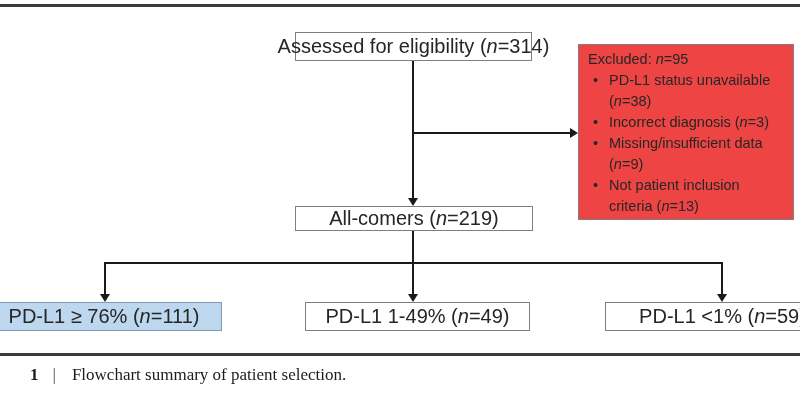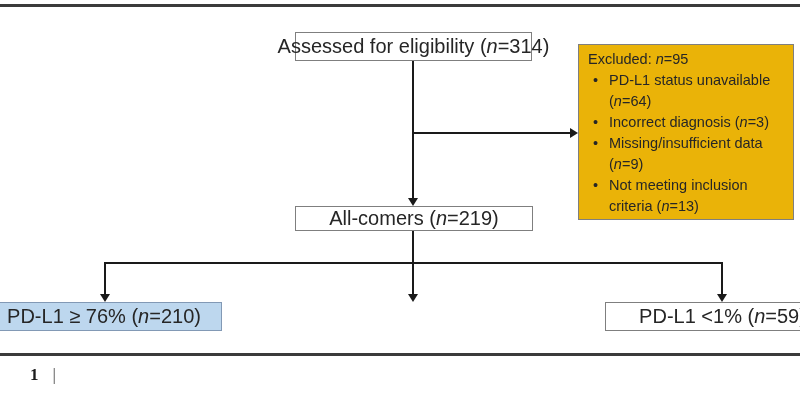--- a/index.html
+++ b/index.html
@@ -19,21 +19,21 @@
   .n { font-style:italic; }
 
   .box-eligibility { left:295px; top:32px;  width:237px; height:29px; }
   .box-allcomers   { left:295px; top:206px; width:238px; height:25px; }
   .box-high { left:-14px; top:302px; width:236px; height:29px; background:#bdd7ee; border-color:#8299b5; }
   .box-mid  { left:305px; top:302px; width:225px; height:29px; }
   .box-low  { left:605px; top:302px; width:235px; height:29px; }
 
   .box-excluded {
     position:absolute; left:578px; top:44px; width:216px; height:176px;
-    background:#eab308; border:1px solid #7f7f7f; box-sizing:border-box;
+    background:#ef4444; border:1px solid #7f7f7f; box-sizing:border-box;
     font-size:14.5px; line-height:21px; padding:4px 8px 0 9px;
   }
   .box-excluded ul { margin:0; padding:0; list-style:none; }
   .box-excluded li { position:relative; padding-left:21px; }
   .box-excluded li .bullet { position:absolute; left:5px; top:0; }
 
   .vline, .hline { position:absolute; background:#1a1a1a; }
   .arrow-down { position:absolute; width:0; height:0;
     border-left:5px solid transparent; border-right:5px solid transparent;
     border-top:8px solid #1a1a1a; }
@@ -56,33 +56,36 @@
 
   <div class="rule top"></div>
 
   <div class="box box-eligibility">
     <span><span>Assessed for eligibility (</span><span class="n">n</span><span>=314)</span></span>
   </div>
 
   <div class="box-excluded">
     <div><span>Excluded: </span><span class="n">n</span><span>=95</span></div>
     <ul>
-      <li><span class="bullet">•</span><span>PD-L1 status unavailable (</span><span class="n">n</span><span>=64)</span></li>
+      <li><span class="bullet">•</span><span>PD-L1 status unavailable (</span><span class="n">n</span><span>=38)</span></li>
       <li><span class="bullet">•</span><span>Incorrect diagnosis (</span><span class="n">n</span><span>=3)</span></li>
       <li><span class="bullet">•</span><span>Missing/insufficient data (</span><span class="n">n</span><span>=9)</span></li>
-      <li><span class="bullet">•</span><span>Not meeting inclusion criteria (</span><span class="n">n</span><span>=13)</span></li>
+      <li><span class="bullet">•</span><span>Not patient inclusion criteria (</span><span class="n">n</span><span>=13)</span></li>
     </ul>
   </div>
 
   <div class="box box-allcomers">
     <span><span>All-comers (</span><span class="n">n</span><span>=219)</span></span>
   </div>
 
   <div class="box box-high">
-    <span><span>PD-L1 ≥ 76% (</span><span class="n">n</span><span>=210)</span></span>
+    <span><span>PD-L1 ≥ 76% (</span><span class="n">n</span><span>=111)</span></span>
+  </div>
+  <div class="box box-mid">
+    <span><span>PD-L1 1-49% (</span><span class="n">n</span><span>=49)</span></span>
   </div>
   <div class="box box-low">
     <span><span>PD-L1 &lt;1% (</span><span class="n">n</span><span>=59)</span></span>
   </div>
 
   <div class="vline" style="left:412px; top:61px;  width:2px; height:138px;"></div>
   <div class="arrow-down" style="left:408px; top:198px;"></div>
 
   <div class="hline" style="left:412px; top:132px; width:159px; height:2px;"></div>
   <div class="arrow-right" style="left:570px; top:128px;"></div>
@@ -97,15 +100,16 @@
   <div class="arrow-down" style="left:408px; top:294px;"></div>
 
   <div class="vline" style="left:721px; top:262px; width:2px; height:33px;"></div>
   <div class="arrow-down" style="left:717px; top:294px;"></div>
 
   <div class="rule bottom"></div>
 
   <div class="caption">
     <span class="num">1</span>
     <span class="sep">|</span>
+    <span class="txt">Flowchart summary of patient selection.</span>
   </div>
 
 </div>
 
 </body></html>

